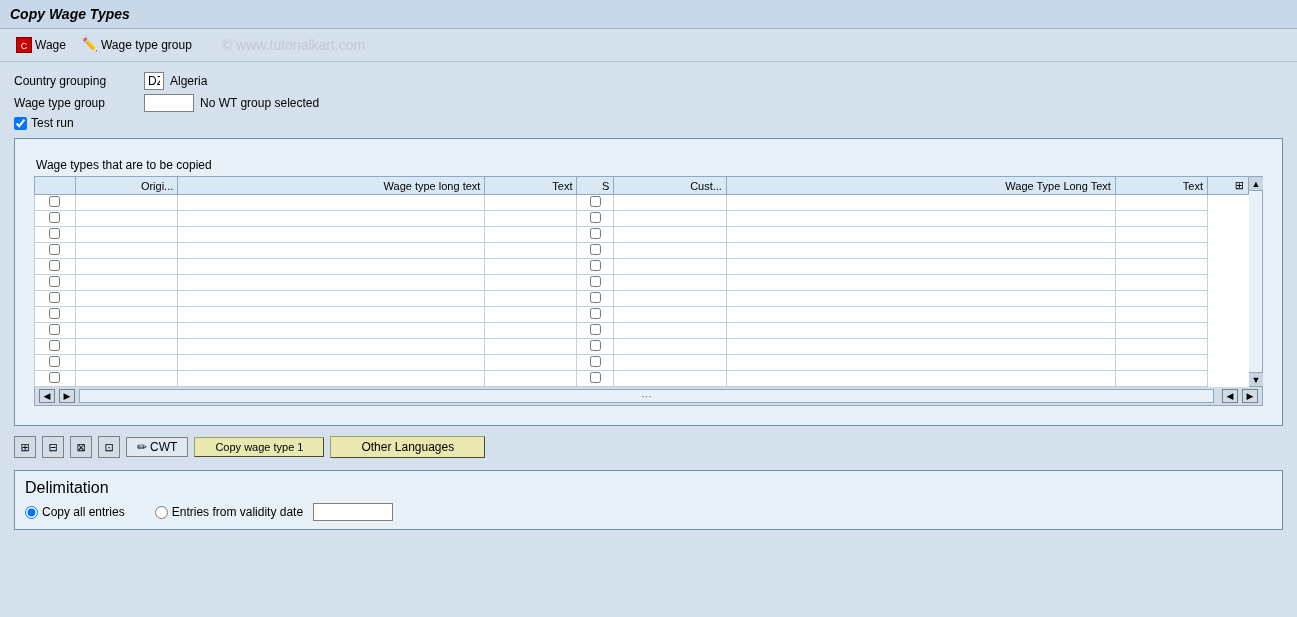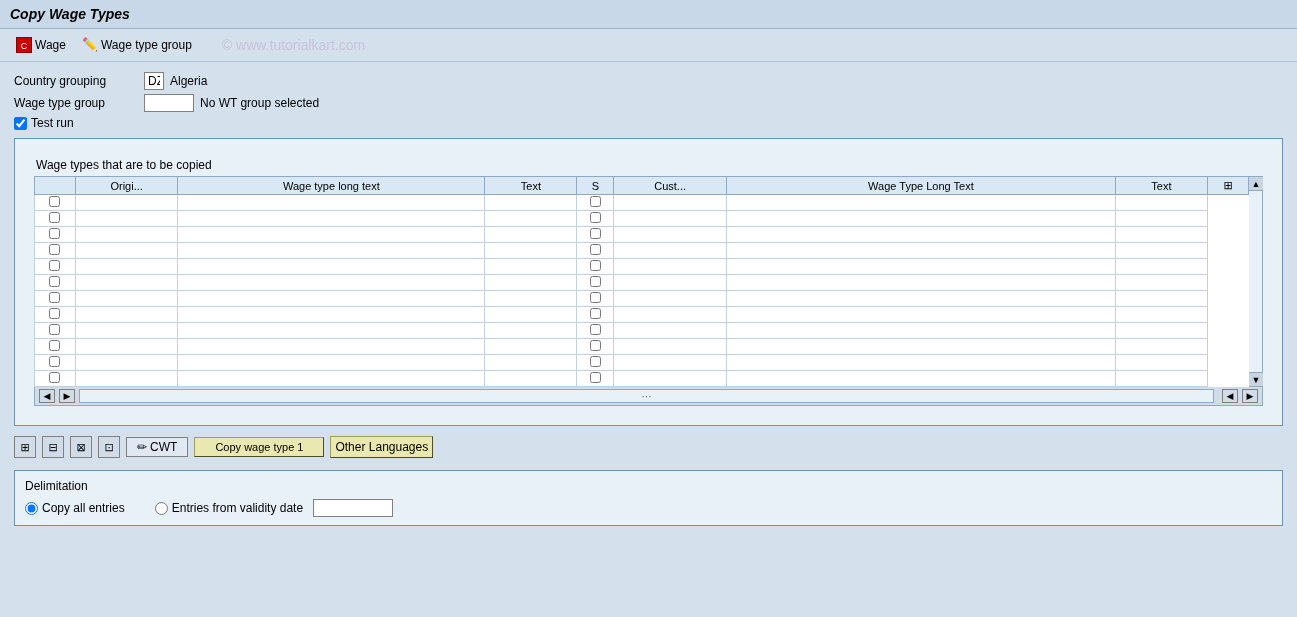--- a/index.html
+++ b/index.html
@@ -91,21 +91,21 @@
       width: 100%;
       border-collapse: collapse;
       background: #fff;
       font-size: 11px;
     }
     .data-table th {
       background: #d8e8f4;
       border: 1px solid #90a8c0;
       padding: 2px 4px;
       font-weight: normal;
-      text-align: center;
+      text-align: right;
       white-space: nowrap;
     }
     .data-table td {
       border: 1px solid #c0d0e0;
       padding: 1px 3px;
       height: 16px;
     }
     .data-table .col-sel {
       width: 20px;
     }
@@ -200,31 +200,31 @@
     .copy-btn {
       background: #e8e8b0;
       border: 1px outset #a0a060;
       padding: 3px 20px;
       font-size: 11px;
       cursor: pointer;
     }
     .other-lang-btn {
       background: #e8e8b0;
       border: 1px outset #a0a060;
-      padding: 3px 4px;
+      padding: 3px 30px;
       font-size: 12px;
       cursor: pointer;
     }
     .delimitation-section {
       background: #e8f0f8;
       border: 1px solid #7090b0;
       padding: 8px 10px;
     }
     .delimitation-title {
-      font-size: 12px;
+      font-size: 16px;
       margin-bottom: 6px;
       font-weight: normal;
     }
     .radio-row {
       display: flex;
       align-items: center;
       gap: 30px;
     }
     .radio-item {
       display: flex;

